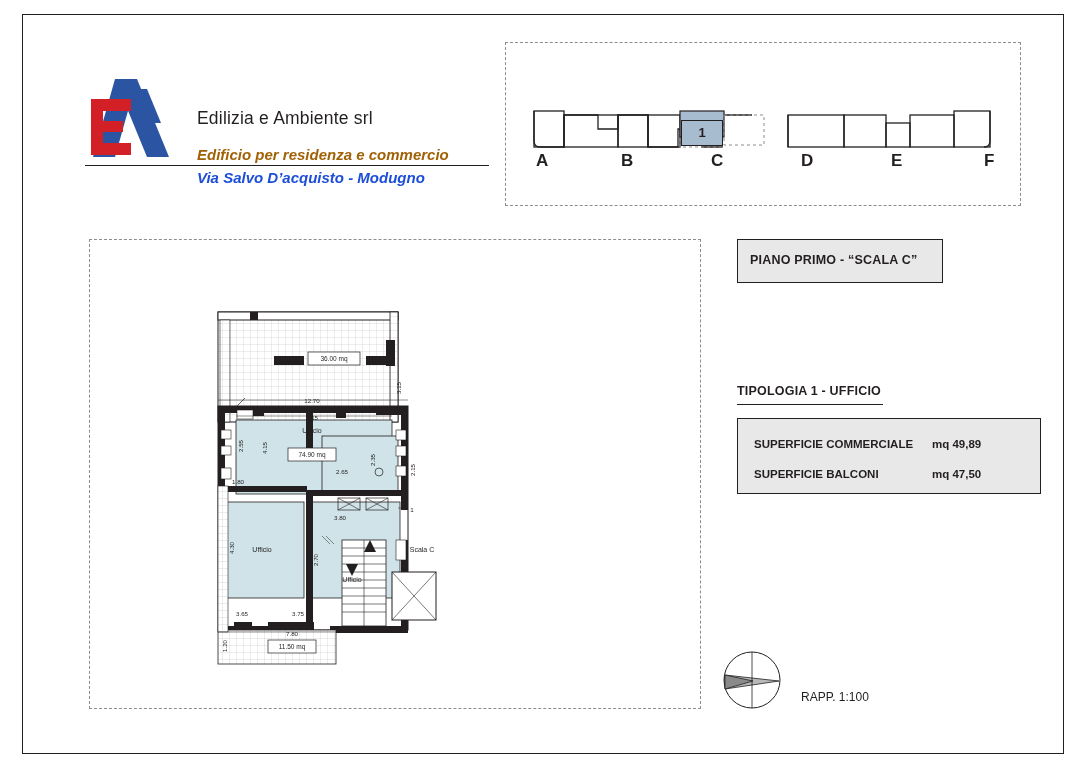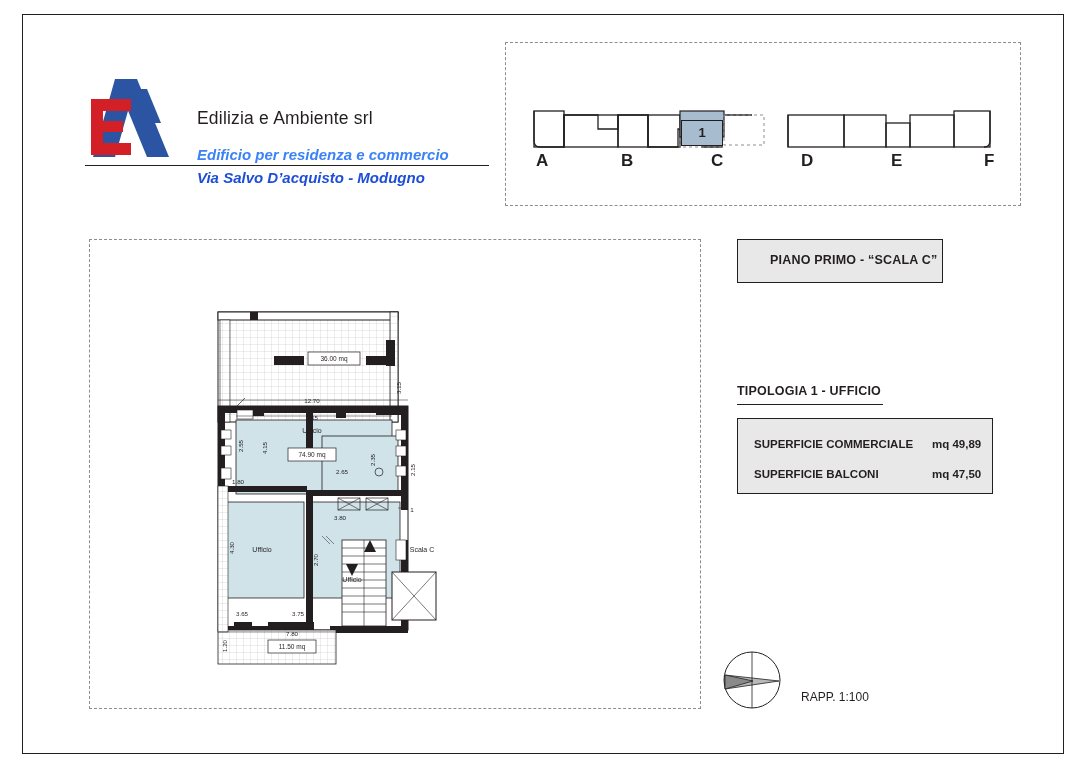--- a/index.html
+++ b/index.html
@@ -49,21 +49,21 @@
     color: #231f20;
     letter-spacing: 0.2px;
   }
   .subtitle1 {
     position: absolute;
     left: 112px;
     top: 101px;
     font-size: 15px;
     font-style: italic;
     font-weight: bold;
-    color: #3b82f6;
+    color: #a16207;
     white-space: nowrap;
   }
   .subtitle2 {
     position: absolute;
     left: 112px;
     top: 124px;
     font-size: 15px;
     font-style: italic;
     font-weight: bold;
     color: #1d4ed8;
@@ -140,21 +140,20 @@
     box-sizing: border-box;
   }
   .panel-floor span {
     position: absolute;
     left: 12px;
     top: 13px;
     font-size: 12.5px;
     font-weight: bold;
     color: #231f20;
     letter-spacing: 0.2px;
-    margin-left: 20px;
   }
   .tipologia {
     position: absolute;
     left: 714px;
     top: 369px;
     font-size: 12.5px;
     font-weight: bold;
     color: #231f20;
     letter-spacing: 0.2px;
   }
@@ -162,21 +161,21 @@
     position: absolute;
     left: 714px;
     top: 389px;
     width: 146px;
     border-top: 1px solid #231f20;
   }
   .panel-surface {
     position: absolute;
     left: 714px;
     top: 403px;
-    width: 256px;
+    width: 304px;
     height: 76px;
     border: 1px solid #231f20;
     background: #e8e8e8;
     box-sizing: border-box;
   }
   .srow {
     position: absolute;
     left: 16px;
     width: 240px;
     font-size: 11.5px;

